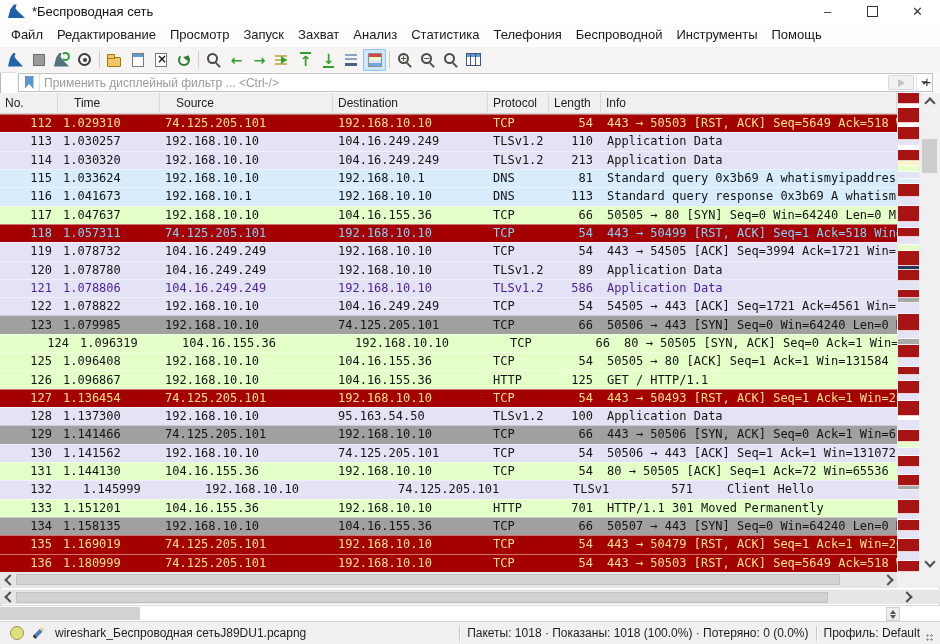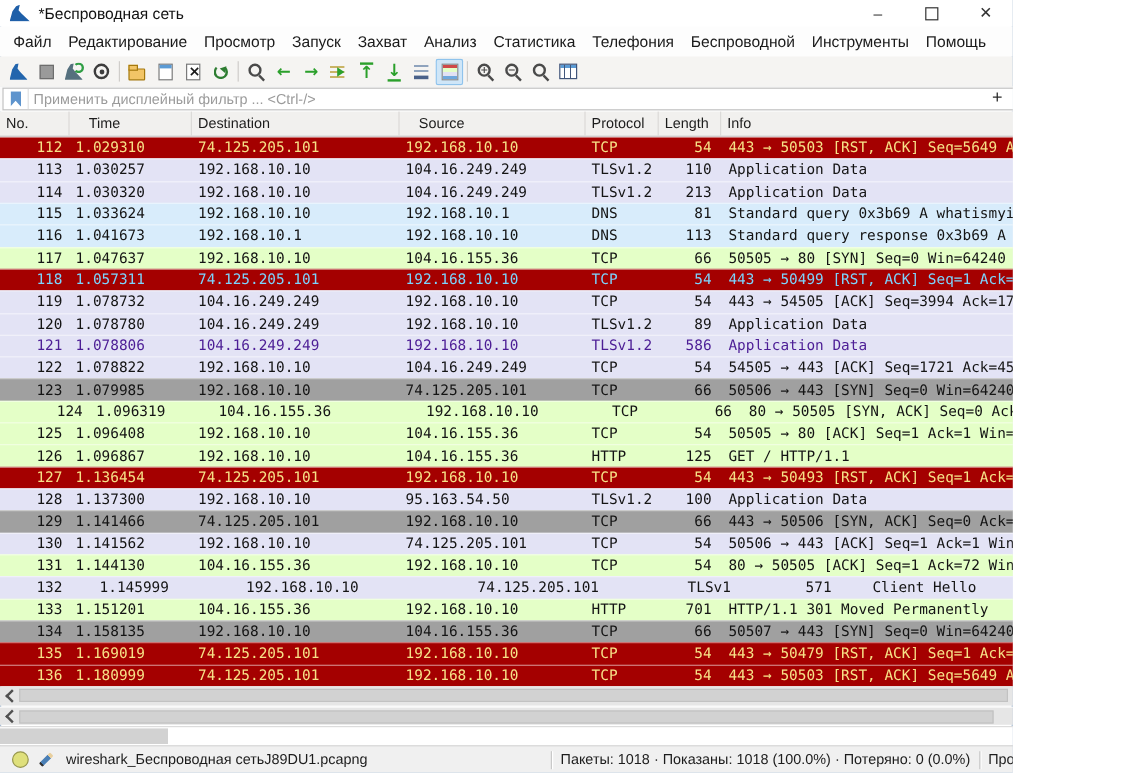--- a/index.html
+++ b/index.html
@@ -1,17 +1,17 @@
 <!DOCTYPE html>
 <html><head>
 <meta charset="utf-8">
 <style>
   html,body{margin:0;padding:0;}
   body{width:940px;height:644px;font-family:"Liberation Sans","DejaVu Sans",sans-serif;background:#fff;overflow:hidden;}
-  .win{position:relative;width:844px;height:644px;background:#fff;box-shadow:inset 0 0 0 1px #a8bdd4;overflow:hidden;}
+  .win{position:relative;width:940px;height:644px;background:#fff;box-shadow:inset 0 0 0 1px #a8bdd4;overflow:hidden;}
 
   
   .titlebar{position:absolute;top:0;left:0;right:0;height:22px;display:flex;align-items:center;background:#fff;}
   .fin{width:17px;height:14px;margin-left:8px;background:#1f5fa8;clip-path:polygon(0 100%,14% 38%,32% 8%,50% 0,44% 32%,58% 52%,100% 100%);}
   .title-text{margin-left:7px;font-size:13px;color:#111;}
   .wc-group{margin-left:auto;display:flex;height:22px;}
   .wc{width:45px;height:22px;display:flex;align-items:center;justify-content:center;font-size:13px;color:#333;}
   .wc-max-box{width:9px;height:9px;border:1px solid #333;}
 
   
@@ -48,21 +48,21 @@
   .ic-go-to-packet::before{width:12px;height:10px;top:3px;left:1px;background:repeating-linear-gradient(#c9b465 0 2px,transparent 2px 4px);}
   .ic-go-to-packet::after{width:0;height:0;border:4px solid transparent;border-left:6px solid #2ba02b;right:0;top:4px;}
   .ic-auto-scroll::before{width:12px;height:7px;top:2px;left:2px;background:repeating-linear-gradient(#8fa3bd 0 2px,transparent 2px 4px);}
   .ic-auto-scroll::after{width:12px;height:3px;background:#49618a;bottom:2px;left:2px;}
   .ic-colorize::before{width:12px;height:12px;border:1px solid #8f8f8f;background:linear-gradient(#cf4848 0 3px,#e4ffc7 3px 6px,#e2e2f4 6px 9px,#6fa8dd 9px 12px);}
   .ic-resize-columns::before{width:13px;height:11px;border:1px solid #41557a;background:
      linear-gradient(90deg,transparent 0 3px,#41557a 3px 4px,transparent 4px 8px,#41557a 8px 9px,transparent 9px),
      linear-gradient(#5b9bd5 0 3px,#fff 3px);}
 
   
-  .filterbar{position:absolute;top:72px;left:0;right:0;height:21px;background:#fafafa;}
+  .filterbar{position:absolute;top:72px;left:16px;right:0;height:21px;background:#fafafa;}
   .fbox{position:absolute;left:2px;top:1px;width:915px;height:19px;background:#fff;border:1px solid #c2c2c2;box-sizing:border-box;display:flex;align-items:center;}
   .bookmark-wrap{width:20px;height:100%;display:flex;align-items:center;justify-content:center;border-right:1px solid #e0e0e0;}
   .bookmark{width:9px;height:13px;background:#5e94cd;clip-path:polygon(0 0,100% 0,100% 100%,50% 62%,0 100%);}
   .fbox input{flex:1;border:none;outline:none;font:12px "Liberation Sans",sans-serif;color:#222;padding:0 4px;background:transparent;}
   .fbox input::placeholder{color:#9b9b9b;}
   .apply-btn{width:24px;height:13px;background:#f1f1f1;border:1px solid #d7d7d7;border-radius:2px;display:flex;align-items:center;justify-content:center;margin-right:2px;}
   .apply-arrow{width:0;height:0;border:4px solid transparent;border-left:7px solid #c3c3c3;margin-left:4px;}
   .fcaret{width:14px;height:15px;display:flex;align-items:center;justify-content:center;border-left:1px solid #e4e4e4;margin-right:1px;}
   .caret-glyph{width:0;height:0;border:3px solid transparent;border-top:4px solid #666;margin-top:3px;}
   .plus-btn{position:absolute;right:5px;top:0px;width:16px;height:19px;display:flex;align-items:center;justify-content:center;font:15px "Liberation Sans",sans-serif;color:#2a2a2a;}
@@ -238,22 +238,22 @@
           <div class="caret-glyph"></div>
         </div>
     </div>
     <div class="plus-btn">+</div>
   </div>
 
   <div class="listarea">
     <div class="lheader">
         <div class="hcell hc-0">No.</div>
         <div class="hcell hc-1">Time</div>
+        <div class="hcell hc-2">Source</div>
         <div class="hcell hc-3">Destination</div>
-        <div class="hcell hc-2">Source</div>
         <div class="hcell hc-4">Protocol</div>
         <div class="hcell hc-5">Length</div>
         <div class="hcell hc-6">Info</div>
       </div>
     <div class="lrows">
         <div class="prow" style="background: rgb(164, 0, 0); color: rgb(247, 225, 135);">
           <span class="c-no">112</span>
           <span class="c-time">1.029310</span>
           <span class="c-src">74.125.205.101</span>
           <span class="c-dst">192.168.10.10</span>

